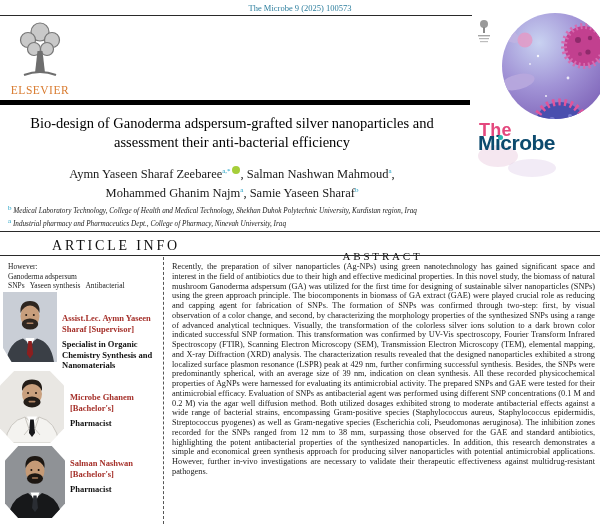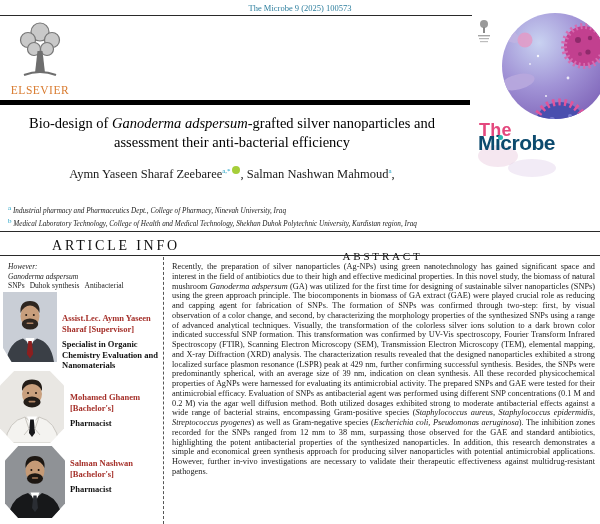--- a/index.html
+++ b/index.html
@@ -1,18 +1,18 @@
 <!DOCTYPE html>
 <html><head>
 <meta charset="utf-8">
 <style>
   html,body{margin:0;padding:0;background:#fff;}
   .page{position:relative;width:600px;height:524px;background:#fff;overflow:hidden;
         font-family:"Liberation Serif",serif;color:#111;}
-  .it{font-style:italic;}
+  .it{}
 
   .journal-ref{position:absolute;top:3px;left:0;width:600px;text-align:center;
                font-size:8.5px;color:#2e7f9e;}
   .rule{position:absolute;left:0;width:600px;height:1px;background:#2a2a2a;}
   .rule-top{top:15px;}
   .rule-mid{top:231px;}
   .rule-mid2{top:255px;}
 
   .elsevier{position:absolute;left:8px;top:19px;width:64px;height:82px;text-align:center;}
   .els-word{font-size:11.5px;letter-spacing:.5px;color:#d97b2f;margin-top:-1px;}
@@ -144,78 +144,79 @@
 
   <div class="thick-bar"></div>
 
   <h1 class="title">
     <div><span>Bio-design of </span><span class="it">Ganoderma adspersum</span><span>-grafted silver nanoparticles and</span></div>
     <div>assessment their anti-bacterial efficiency</div>
   </h1>
 
   <div class="authors">
     <div><span>Aymn Yaseen Sharaf Zeebaree</span><sup>a,*</sup><span class="orcid"></span><span>, Salman Nashwan Mahmoud</span><sup>a</sup><span>,</span></div>
+    <div><span>Mohammed Ghanim Najm</span><sup>a</sup><span>, Samie Yaseen Sharaf</span><sup>b</sup></div>
   </div>
 
   <div class="affils">
+    <div><sup>b</sup> <span>Medical Laboratory Technology, College of Health and Medical Technology, Shekhan Duhok Polytechnic University, Kurdistan region, Iraq</span></div>
     <div><sup>a</sup> <span>Industrial pharmacy and Pharmaceutics Dept., College of Pharmacy, Ninevah University, Iraq</span></div>
-    <div><sup>b</sup> <span>Medical Laboratory Technology, College of Health and Medical Technology, Shekhan Duhok Polytechnic University, Kurdistan region, Iraq</span></div>
   </div>
 
   <div class="rule rule-mid"></div>
   <div class="ai-heading">ARTICLE INFO</div>
   <div class="abs-heading">ABSTRACT</div>
   <div class="rule rule-mid2"></div>
   <div class="vdash"></div>
 
   <div class="keywords">
     <div class="it">However:</div>
     <div class="it">Ganoderma adspersum</div>
     <div class="kw-row">
-      <span>SNPs</span><span>Duhok synthesis</span><span>Antibacterial</span>
+      <span>SNPs</span><span>Yaseen synthesis</span><span>Antibacterial</span>
     </div>
   </div>
 
   <div class="photo photo-1">
     <svg width="54" height="70" viewBox="0 0 54 70">
       <rect width="54" height="70" fill="#c9ced6"></rect>
       <ellipse cx="27" cy="24" rx="9.5" ry="11.5" fill="#c89e7c"></ellipse>
       <path d="M17.5,21 Q16.5,9 27,9 Q37.5,9 36.5,21 Q33,13.5 27,13.5 Q21,13.5 17.5,21" fill="#2e2620"></path>
       <ellipse cx="27" cy="32" rx="8.2" ry="5.6" fill="#2e2620"></ellipse>
       <rect x="23.5" y="30.5" width="7" height="1.6" rx="0.8" fill="#b08363"></rect>
       <circle cx="23.2" cy="23" r="1" fill="#20160f"></circle>
         <circle cx="30.8" cy="23" r="1" fill="#20160f"></circle>
       <path d="M3,70 Q6,50 20,46.5 L27,52 L34,46.5 Q48,50 51,70 Z" fill="#3a3f46"></path>
       <polygon points="22.5,46 31.5,46 27,57" fill="#ffffff"></polygon>
       <polygon points="25.3,49 28.7,49 30.2,62 27,66.5 23.8,62" fill="#8c1f1f"></polygon>
     </svg>
   </div>
   <div class="caption cap-1">
     <div class="cap-name">Assist.Lec. Aymn Yaseen Sharaf [Supervisor]</div>
-    <div class="cap-role">Specialist in Organic Chemistry Evaluation and Nanomaterials</div>
+    <div class="cap-role">Specialist in Organic Chemistry Synthesis and Nanomaterials</div>
   </div>
 
   <div class="photo photo-2">
     <svg width="64" height="72" viewBox="0 0 64 72">
       <rect width="64" height="72" fill="#e9e7e3"></rect>
       <ellipse cx="32" cy="23" rx="10" ry="11.5" fill="#c9a07e"></ellipse>
       <path d="M22,20 Q21,8.5 32,8.5 Q43,8.5 42,20 Q38.5,13 32,13 Q25.5,13 22,20" fill="#241d18"></path>
       <ellipse cx="32" cy="31" rx="8.6" ry="5.4" fill="#241d18"></ellipse>
       <rect x="28.5" y="29.8" width="7" height="1.6" rx="0.8" fill="#b08363"></rect>
       <circle cx="28" cy="22" r="1" fill="#1c130c"></circle>
         <circle cx="36" cy="22" r="1" fill="#1c130c"></circle>
       <path d="M5,72 Q8,50 25,46 L32,52 L39,46 Q56,50 59,72 Z" fill="#f4f3f0" stroke="#c9c6c0" stroke-width="1"></path>
       <polygon points="27,45.5 37,45.5 32,57" fill="#ffffff"></polygon>
       <polygon points="30.2,48.5 33.8,48.5 35,62 32,66 29,62" fill="#17171a"></polygon>
       <path d="M25,46 L29,58 L24,64" fill="none" stroke="#c9c6c0" stroke-width="1"></path>
       <path d="M39,46 L35,58 L40,64" fill="none" stroke="#c9c6c0" stroke-width="1"></path>
     </svg>
   </div>
   <div class="caption cap-2">
-    <div class="cap-name">Mohamed Ghanem [Bachelor's]</div>
+    <div class="cap-name">Microbe Ghanem [Bachelor's]</div>
     <div class="cap-role">Pharmacist</div>
   </div>
 
   <div class="photo photo-3">
     <svg width="60" height="72" viewBox="0 0 60 72">
       <rect width="60" height="72" fill="#8f9296"></rect>
       <ellipse cx="30" cy="25" rx="9.5" ry="11" fill="#c59a76"></ellipse>
       <path d="M20.5,22 Q19.5,10 30,10 Q40.5,10 39.5,22 Q36,14.5 30,14.5 Q24,14.5 20.5,22" fill="#1d1712"></path>
       <ellipse cx="30" cy="32.5" rx="8" ry="5.2" fill="#1d1712"></ellipse>
       <rect x="26.8" y="31.2" width="6.4" height="1.5" rx="0.75" fill="#a87c5b"></rect>

